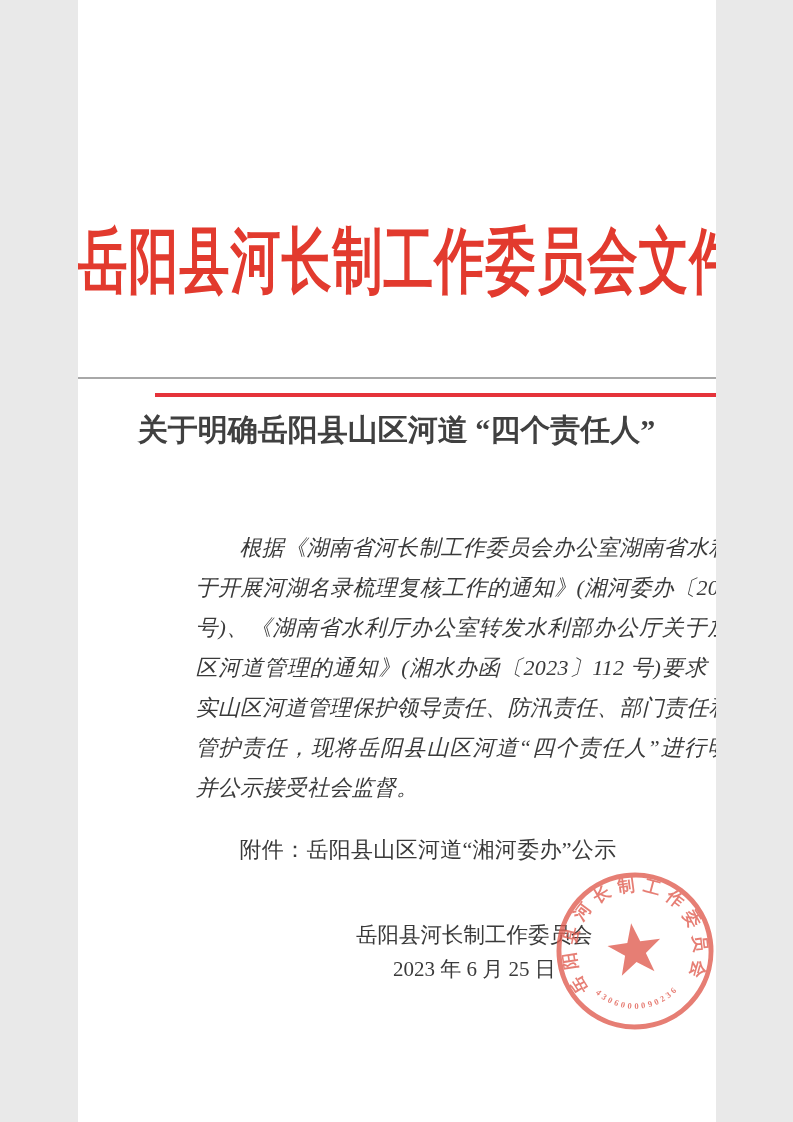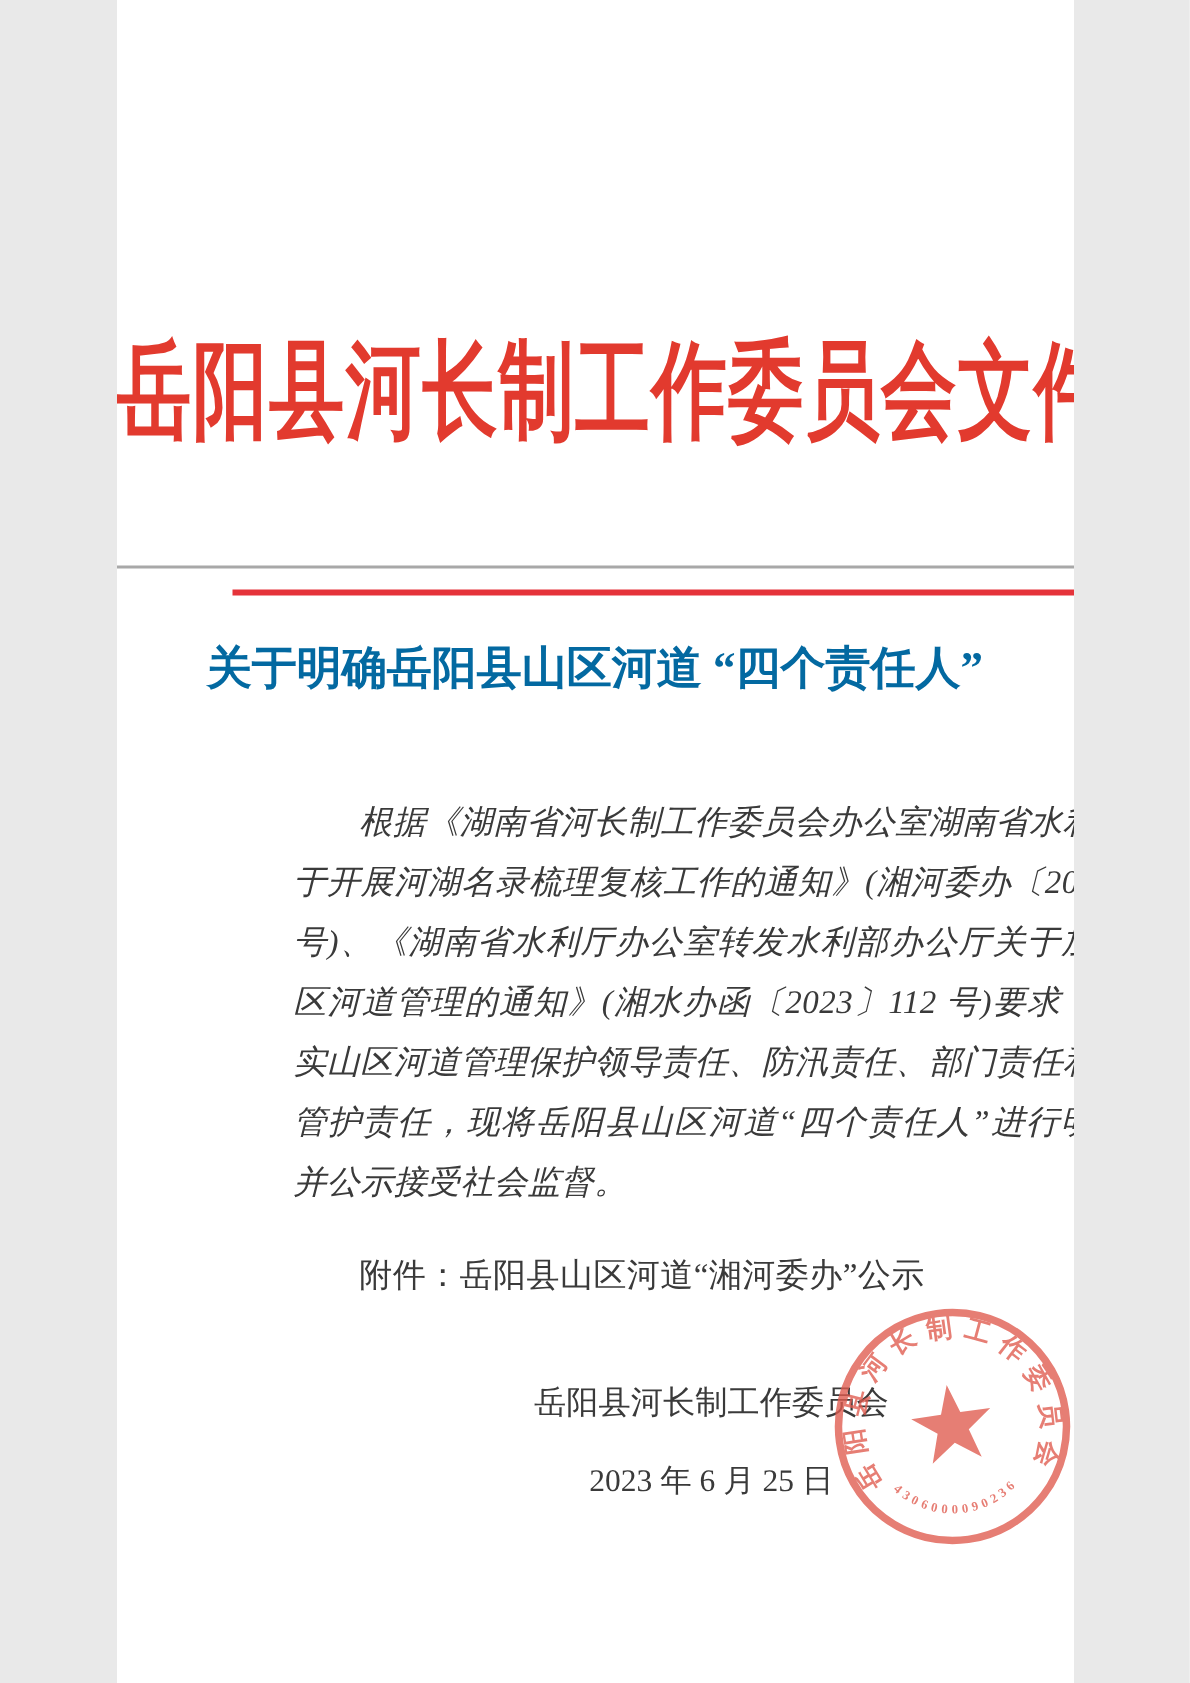--- a/index.html
+++ b/index.html
@@ -45,27 +45,27 @@
   .red-rule {
     position: absolute;
     top: 393px;
     left: 77px;
     width: 643px;
     height: 4px;
     background: var(--red-line);
   }
   .notice-title {
     position: absolute;
-    top: 424px;
+    top: 408px;
     left: 0;
     width: 100%;
     text-align: center;
     font-size: 30px;
     font-weight: bold;
-    color: #0369a1;
+    color: #404040;
     line-height: 44px;
   }
   .body-paragraph {
     position: absolute;
     top: 528px;
     left: 118px;
     width: 580px;
     font-size: 22px;
     letter-spacing: 0.3px;
     line-height: 40px;
@@ -92,21 +92,21 @@
   }
   .signer-name {
     font-size: 21.5px;
     line-height: 28px;
     white-space: nowrap;
     color: var(--text);
   }
   .issue-date {
     font-size: 21px;
     line-height: 28px;
-    margin-top: 24px;
+    margin-top: 6px;
     white-space: nowrap;
     color: var(--text);
   }
   .official-seal {
     position: absolute;
     top: 866px;
     left: 472px;
     width: 170px;
     height: 170px;
     transform: rotate(-8deg);

